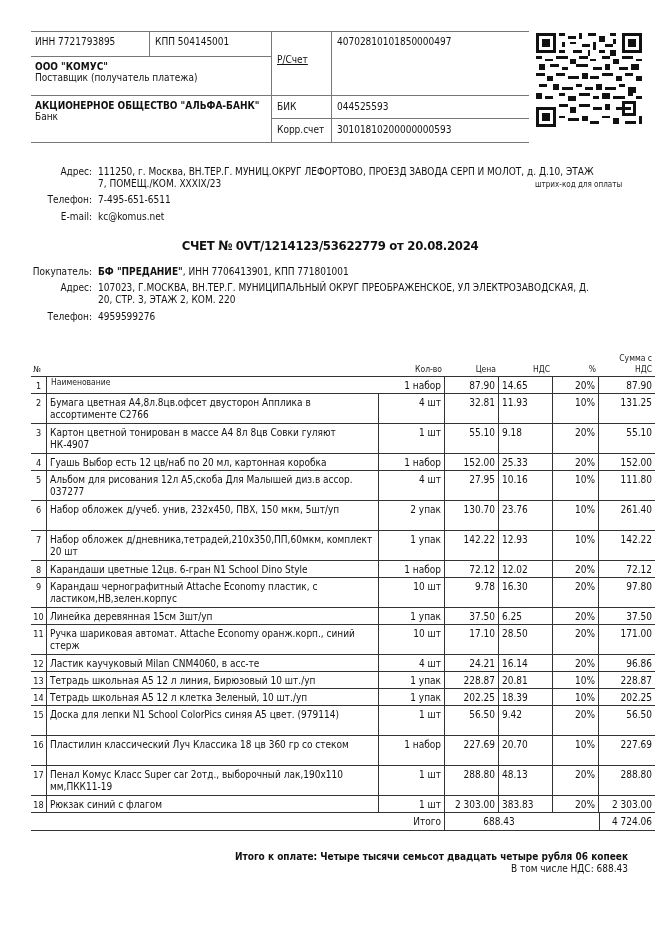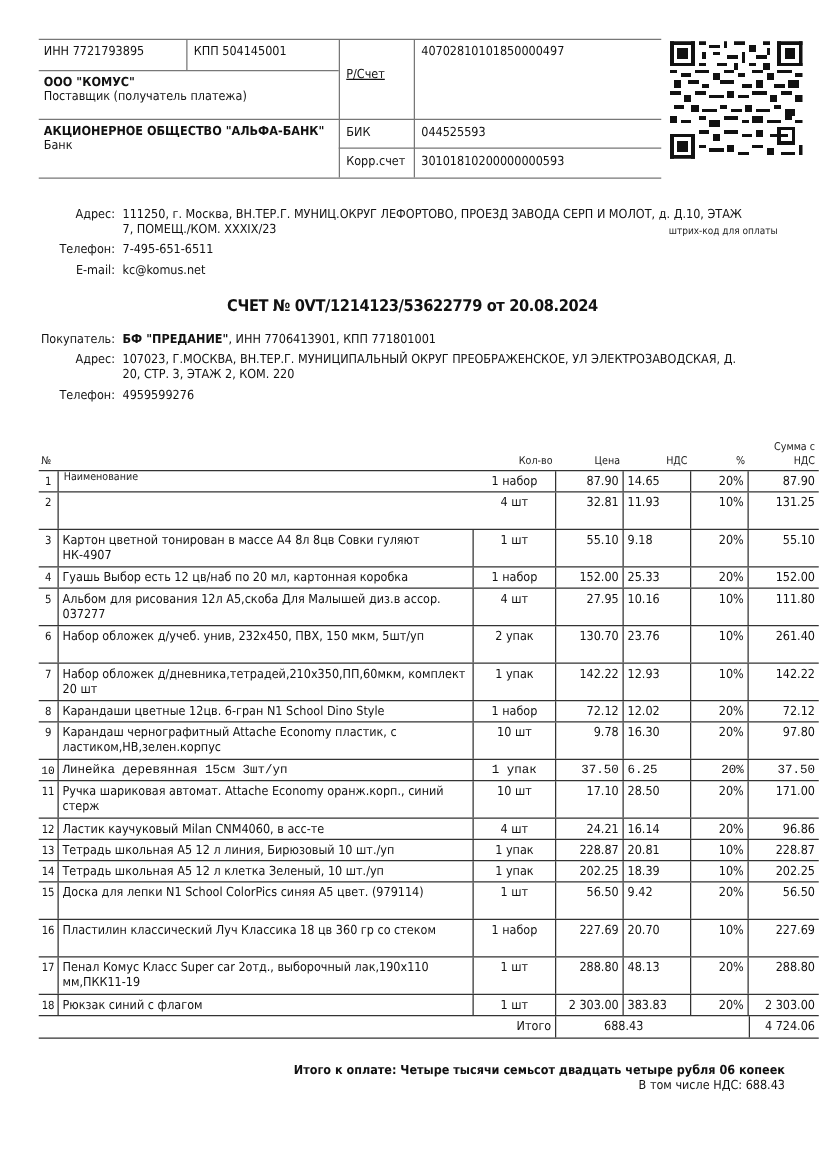--- a/index.html
+++ b/index.html
@@ -18,21 +18,21 @@
   .title{position:absolute;left:0;width:660px;top:238px;text-align:center;font-size:13px;font-weight:bold;letter-spacing:-0.3px;}
   
   .items{position:absolute;left:31px;top:358px;width:600px;}
   .thead{position:absolute;top:0;left:0;width:600px;height:18px;font-size:8.5px;line-height:10px;color:#222;}
   .thead div{position:absolute;}
   .rows{position:absolute;left:0;top:18px;width:600px;border-top:1px solid #333;}
   .row{position:relative;width:600px;border-bottom:1px solid #333;box-sizing:border-box;font-size:10px;line-height:12px;}
   .row > div{position:absolute;top:0;bottom:0;box-sizing:border-box;padding:3px 3px 2px 3px;border-right:1px solid #333;}
   .c-no{left:0;width:16px;text-align:center;padding:3px 0 !important;font-size:9px;}
   .c-name{left:16px;width:332px;}
-  .c-qty{left:348px;width:66px;text-align:center;}
+  .c-qty{left:348px;width:66px;text-align:right;}
   .c-price{left:414px;width:54px;text-align:right;}
   .c-vat{left:468px;width:54px;}
   .c-pct{left:522px;width:46px;text-align:right;}
   .c-sum{left:568px;width:56px;text-align:right;border-right:none !important;}
   .total{position:relative;height:17px;font-size:10px;font-weight:normal;line-height:17px;border-bottom:1px solid #333;width:624px;}
   .total div{position:absolute;top:0;bottom:0;box-sizing:border-box;padding:0 3px;}
   .footer{position:absolute;right:32px;font-size:10px;text-align:right;line-height:12px;}
 </style>
 </head>
 <body>
@@ -202,20 +202,21 @@
       <div class="row" style="height: 17px; width: 624px;">
         <div class="c-no">1</div>
         <div class="c-qty">1 набор</div>
         <div class="c-price">87.90</div>
         <div class="c-vat">14.65</div>
         <div class="c-pct">20%</div>
         <div class="c-sum">87.90</div>
       </div>
       <div class="row" style="height: 30px; width: 624px;">
         <div class="c-no">2</div>
+        <div class="c-name">Бумага цветная А4,8л.8цв.офсет двусторон Апплика в ассортименте С2766</div>
         <div class="c-qty">4 шт</div>
         <div class="c-price">32.81</div>
         <div class="c-vat">11.93</div>
         <div class="c-pct">10%</div>
         <div class="c-sum">131.25</div>
       </div>
       <div class="row" style="height: 30px; width: 624px;">
         <div class="c-no">3</div>
         <div class="c-name">Картон цветной тонирован в массе А4 8л 8цв Совки гуляют НК-4907</div>
         <div class="c-qty">1 шт</div>
@@ -271,21 +272,21 @@
       </div>
       <div class="row" style="height: 30px; width: 624px;">
         <div class="c-no">9</div>
         <div class="c-name">Карандаш чернографитный Attache Economy пластик, с ластиком,HB,зелен.корпус</div>
         <div class="c-qty">10 шт</div>
         <div class="c-price">9.78</div>
         <div class="c-vat">16.30</div>
         <div class="c-pct">20%</div>
         <div class="c-sum">97.80</div>
       </div>
-      <div class="row" style="height: 17px; width: 624px; font-family: Liberation Mono, monospace;">
+      <div class="row" style="height: 17px; width: 624px;">
         <div class="c-no">10</div>
         <div class="c-name">Линейка деревянная 15см 3шт/уп</div>
         <div class="c-qty">1 упак</div>
         <div class="c-price">37.50</div>
         <div class="c-vat">6.25</div>
         <div class="c-pct">20%</div>
         <div class="c-sum">37.50</div>
       </div>
       <div class="row" style="height: 30px; width: 624px;">
         <div class="c-no">11</div>

